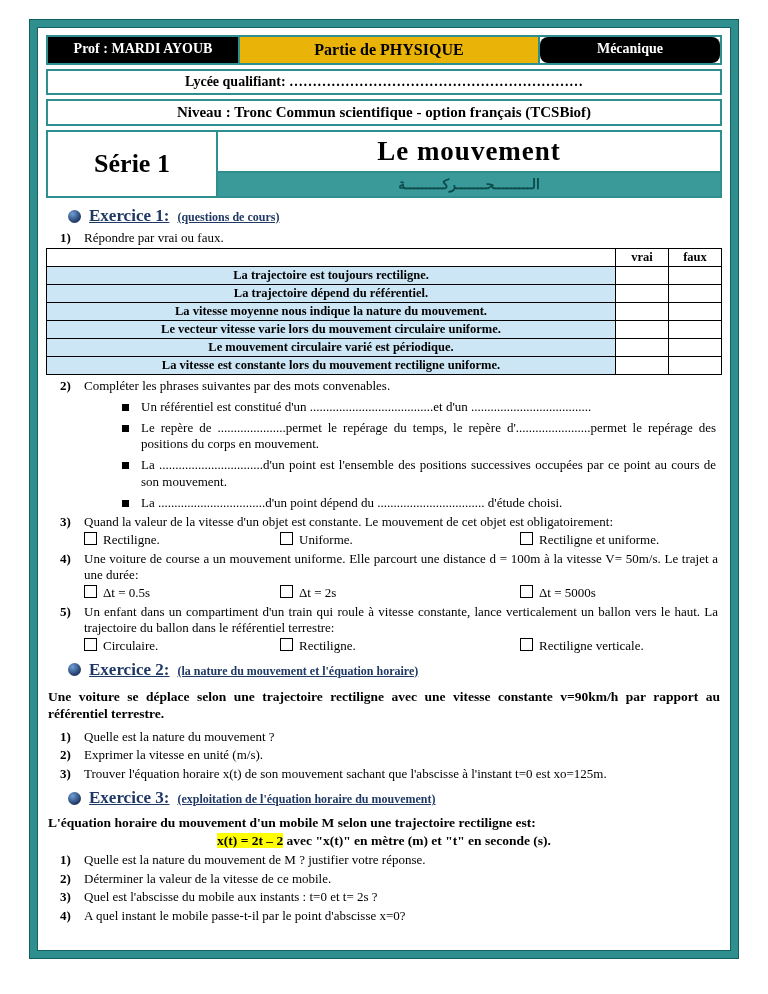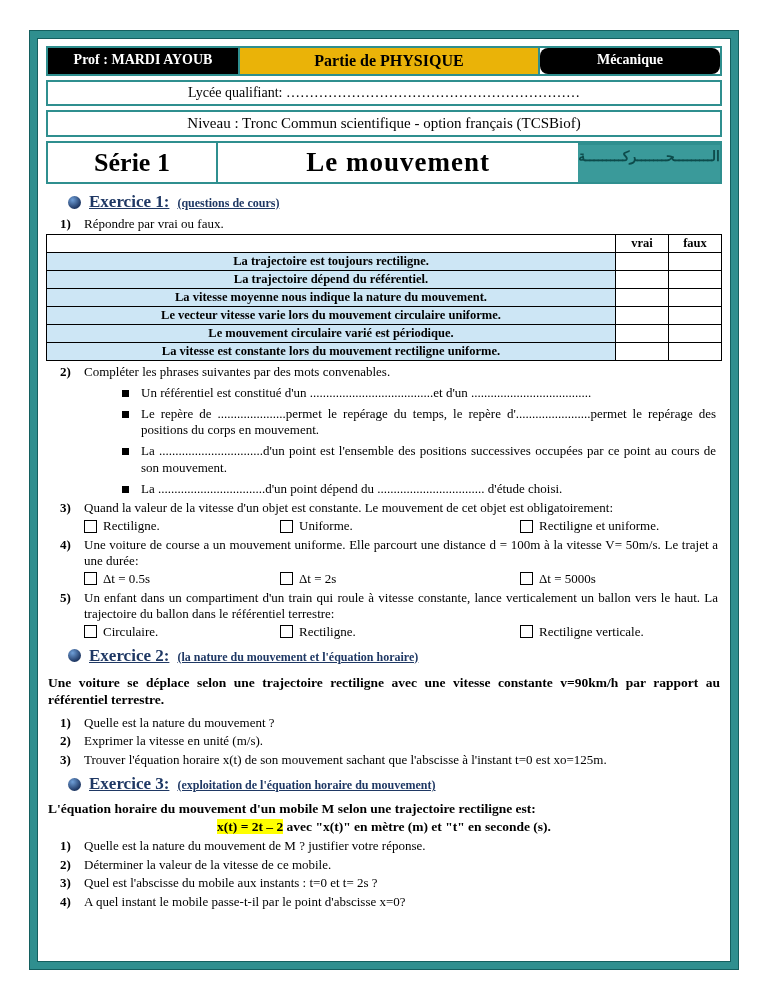--- a/index.html
+++ b/index.html
@@ -1,33 +1,33 @@
 <!DOCTYPE html>
 <html><head>
 <meta charset="utf-8">
 <style>
   html,body{margin:0;padding:0;background:#ffffff;}
   body{width:768px;height:994px;position:relative;font-family:"Liberation Serif",serif;color:#000;}
-  .frame{position:absolute;left:30px;top:31px;width:708px;height:938px;box-sizing:border-box;
+  .frame{position:absolute;left:30px;top:20px;width:708px;height:938px;box-sizing:border-box;
          border:7px solid #2f8f8f;outline:1px solid #145f5f;box-shadow:inset 0 0 0 1px #145f5f;
          padding:8px 9px;overflow:hidden;background:#fff;}
   
   .hdr-top{display:flex;border:2px solid #2f8f8f;margin-bottom:4px;}
   .hdr-cell{box-sizing:border-box;padding:4px 6px;text-align:center;font-weight:bold;}
   .hdr-black{background:#000;color:#fff;font-size:14px;}
   .hdr-prof{width:192px;border-right:2px solid #2f8f8f;}
   .hdr-mid{flex:1;font-size:16px;border-right:2px solid #2f8f8f;background:#eab308;}
   .hdr-topic{width:180px;border-radius:8px;}
-  .hdr-row{border:2px solid #2f8f8f;margin-bottom:4px;text-align:center;font-weight:normal;padding:3px 6px;}
+  .hdr-row{border:2px solid #2f8f8f;margin-bottom:4px;text-align:center;font-weight:bold;padding:3px 6px;}
   .hdr-lycee{font-size:14px;}
   .hdr-niveau{font-size:15px;}
   .title-block{display:flex;border:2px solid #2f8f8f;margin-bottom:8px;}
   .serie-box{width:168px;border-right:2px solid #2f8f8f;display:flex;align-items:center;justify-content:center;
              font-size:26px;font-weight:bold;}
-  .title-right{flex:1;display:flex;flex-direction:row;}
+  .title-right{flex:1;display:flex;flex-direction:column;}
   .title-main{flex:1;display:flex;align-items:center;justify-content:center;font-size:27px;font-weight:bold;
               letter-spacing:1px;padding:4px 0;}
   .title-ar{background:#3a9a9a;border-top:2px solid #2f8f8f;text-align:center;font-size:14px;font-weight:bold;
             color:#0d4b4b;padding:3px 0;direction:rtl;}
   
   .ex-head{margin:6px 0 4px 22px;display:flex;align-items:center;gap:8px;}
   .dot{width:13px;height:13px;border-radius:50%;flex:0 0 13px;
        background:radial-gradient(circle at 35% 30%,#6f9fd8,#1f3864 70%);}
   .ex-title{color:#1f3864;font-weight:bold;font-size:17px;text-decoration:underline;}
   .ex-sub{color:#1f3864;font-weight:bold;font-size:12px;text-decoration:underline;padding-top:3px;}
@@ -43,21 +43,21 @@
   .vf-c{width:48px;flex:0 0 48px;border:1px solid #000;text-align:center;font-weight:bold;padding:1px 2px;background:#fff;}
   .vf-row + .vf-row .vf-st,.vf-row + .vf-row .vf-c{border-top:none;}
   .vf-st{border-right:none;}
   .vf-c + .vf-c{border-left:none;}
   
   .bullet{display:flex;margin:5px 0 2px 44px;font-size:13px;line-height:1.25;padding-left:32px;}
   .sq{width:7px;height:7px;background:#000;flex:0 0 7px;margin:5px 12px 0 0;}
   .btext{flex:1;text-align:justify;padding-right:6px;}
   
   .opts{display:grid;grid-template-columns:196px 240px 1fr;margin:2px 0 3px 38px;font-size:13px;}
-  .opt{display:flex;align-items:center;gap:6px;}
+  .opt{display:flex;align-items:flex-start;gap:6px;}
   .cb{width:11px;height:11px;border:1.3px solid #000;background:#fff;flex:0 0 11px;display:inline-block;}
   
   .intro{font-weight:bold;font-size:13.5px;text-align:justify;margin:8px 2px 6px 2px;line-height:1.3;}
   .eq-line{text-align:center;font-weight:bold;font-size:13.5px;margin:1px 0 3px 0;}
   .hl{background:#ffff00;}
   .footer-line{font-weight:bold;font-size:13.5px;margin:4px 0 0 2px;}
   .mt6{margin-top:6px;}
 </style>
 </head>
 <body>

